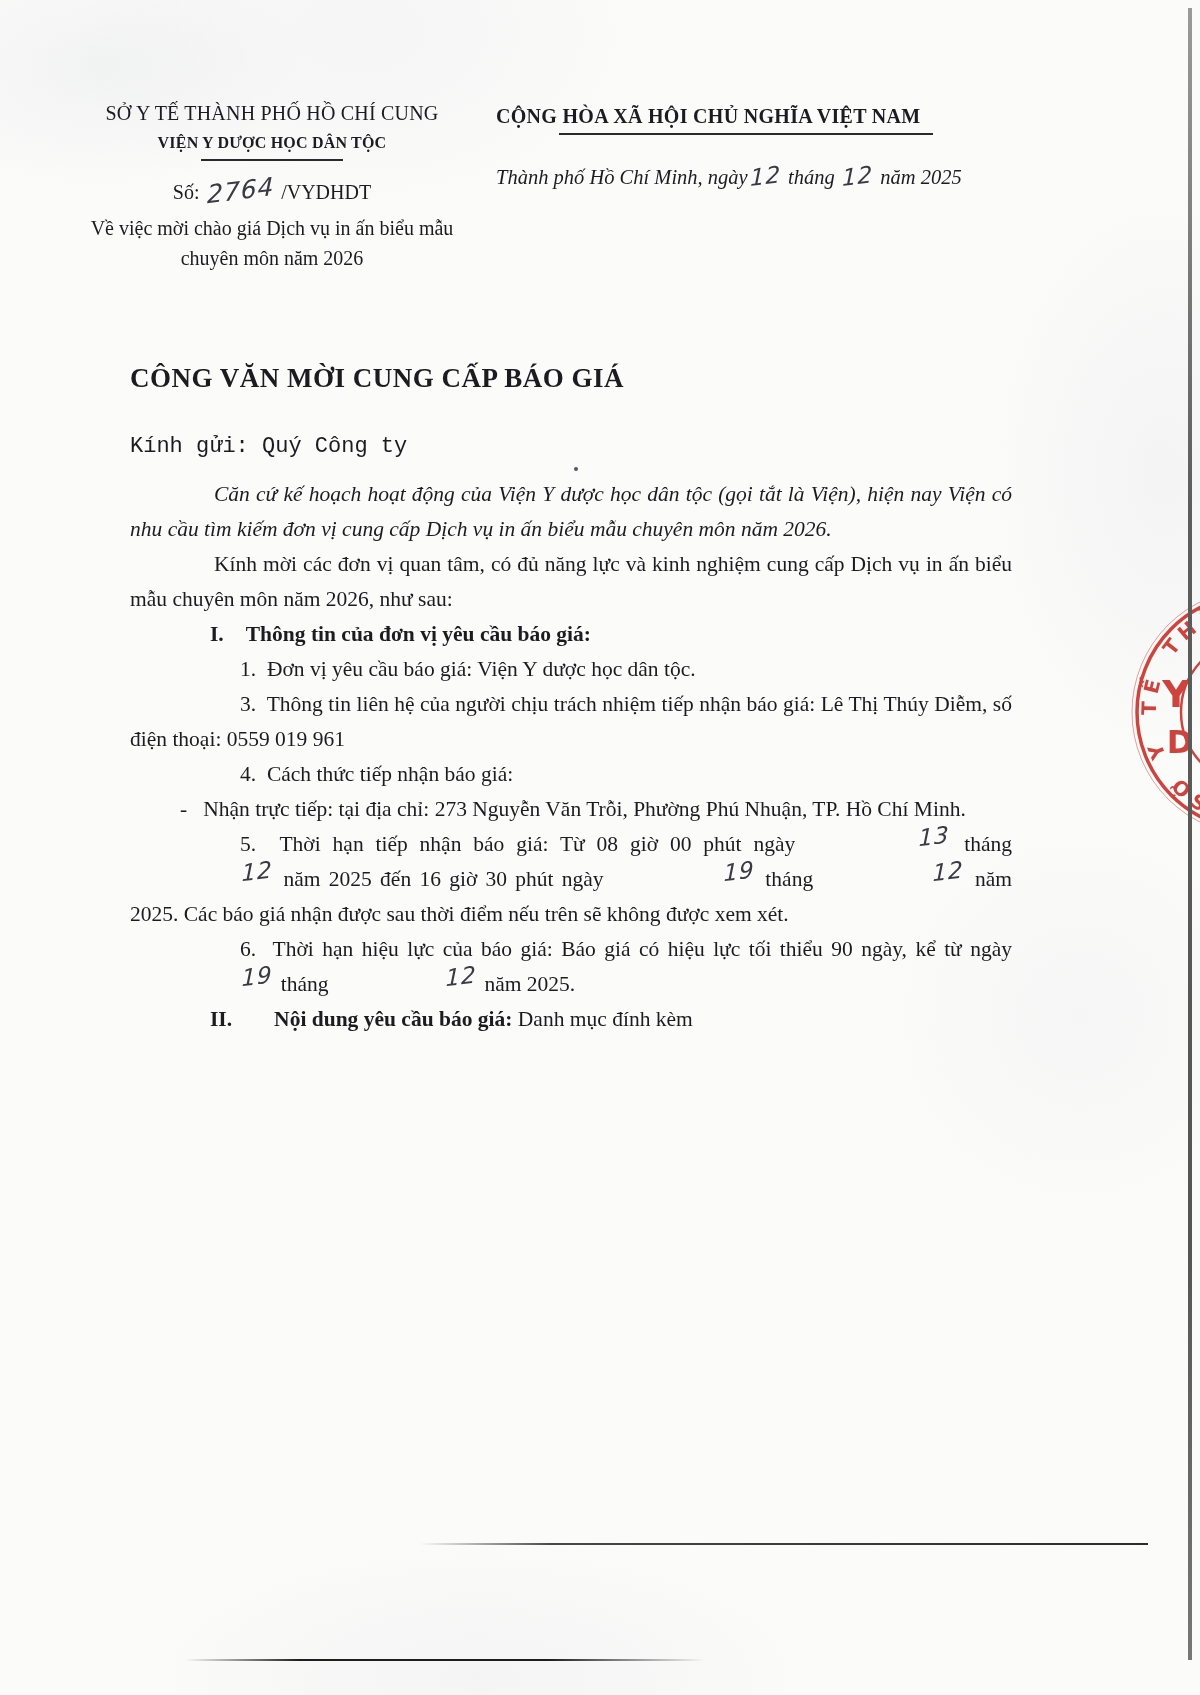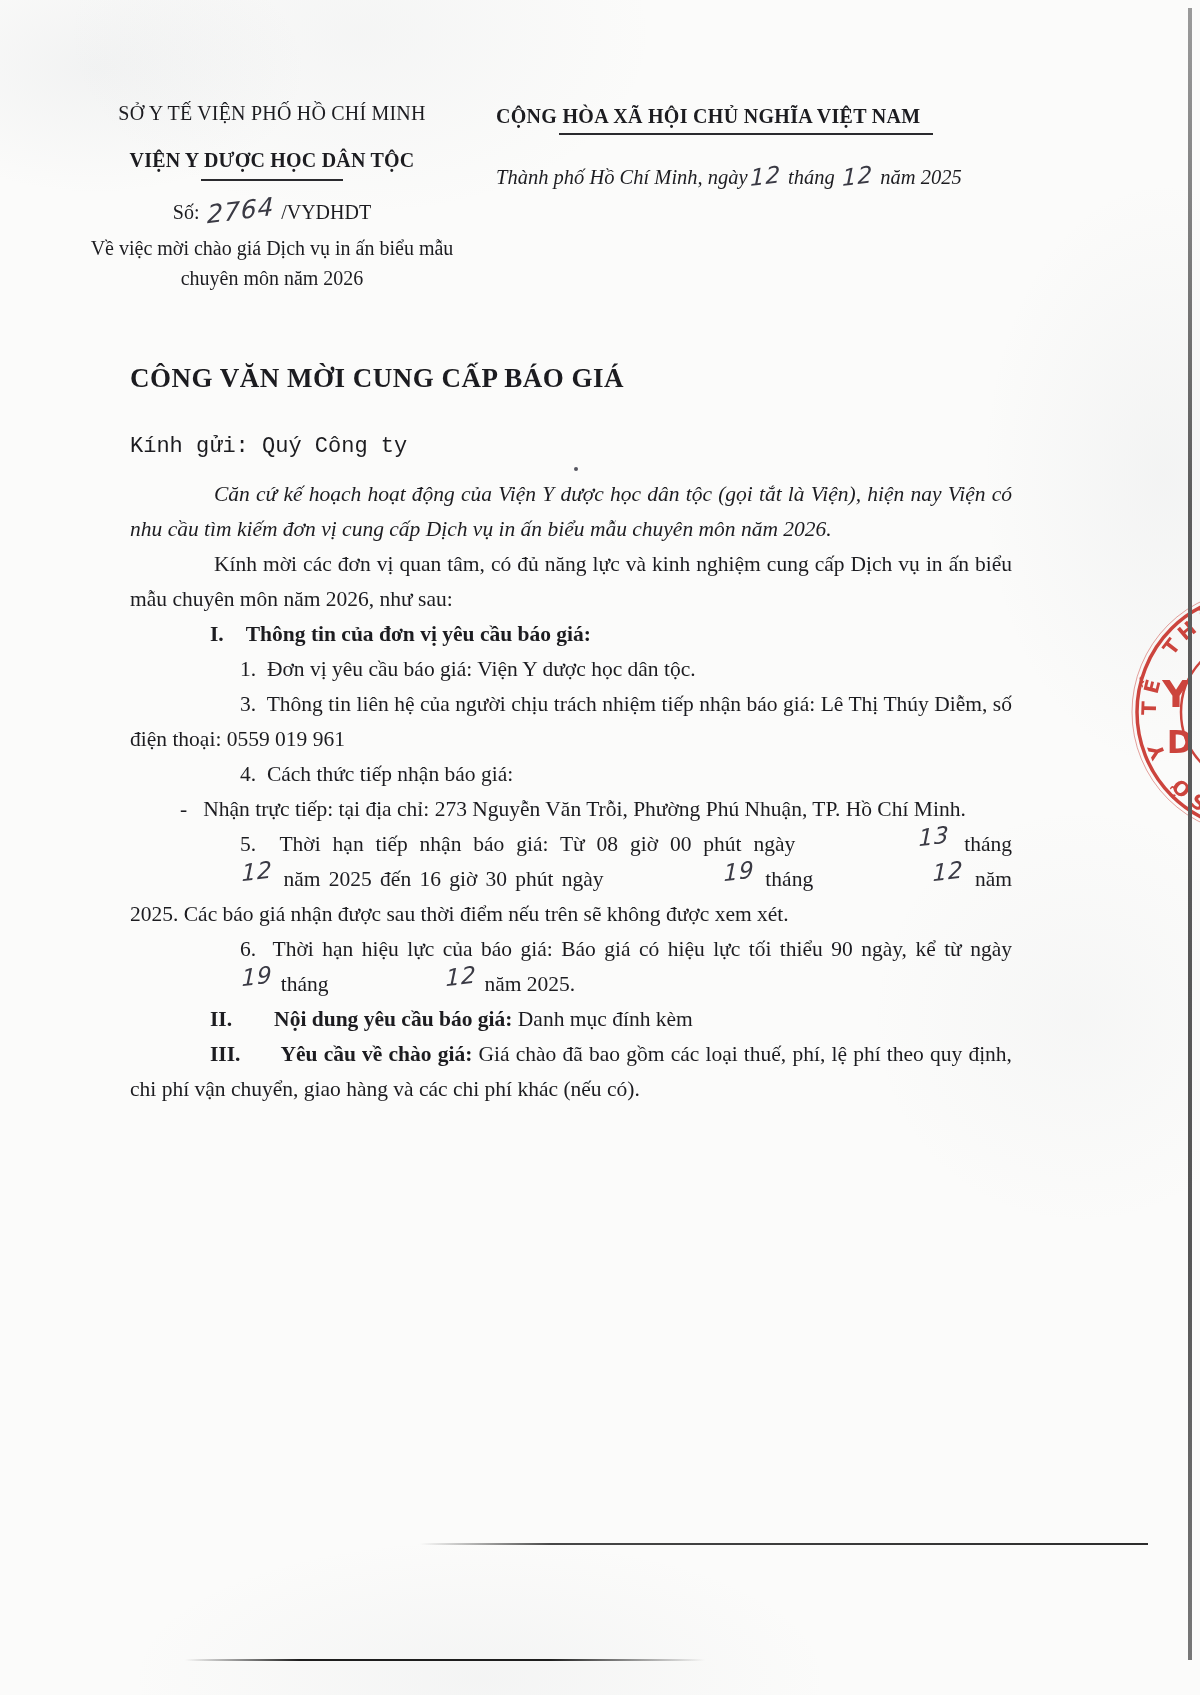--- a/index.html
+++ b/index.html
@@ -12,21 +12,21 @@
       radial-gradient(ellipse 300px 300px at 90% 60%, rgba(150,158,166,0.05), transparent 70%),
       radial-gradient(ellipse 500px 200px at 40% 99%, rgba(150,158,166,0.07), transparent 70%),
       #fbfbfa;
     overflow:hidden;
     font-family:"Liberation Serif", serif;
     color:#1c1c20;
   }
   
   .hdr-left{position:absolute;left:70px;top:102px;width:404px;text-align:center;}
   .hdr-left .l1{font-size:20px;letter-spacing:0.2px;}
-  .hdr-left .l2{font-size:20px;font-weight:bold;margin-top:24px;letter-spacing:0.2px;}
+  .hdr-left .l2{font-size:16px;font-weight:bold;margin-top:9px;letter-spacing:0.2px;}
   .rule-left{width:142px;height:2px;background:#2a2a2e;margin:7px auto 0 auto;}
   .so-line{margin-top:17px;font-size:20px;}
   .subject{margin-top:9px;font-size:20px;line-height:30px;}
   .hdr-right{position:absolute;left:496px;top:105px;width:500px;}
   .hdr-right .l1{font-size:20px;font-weight:bold;letter-spacing:0.3px;}
   .hdr-right .l2{font-size:21px;font-weight:bold;margin-top:10px;letter-spacing:0.4px;}
   .rule-right{width:374px;height:2px;background:#2a2a2e;margin:5px auto 0 auto;}
   .date-line{margin-top:30px;font-size:20.5px;font-style:italic;white-space:nowrap;}
   
   .hand{
@@ -68,21 +68,21 @@
   .hline2{position:absolute;left:185px;top:1659px;width:520px;height:2px;
           background:linear-gradient(90deg, rgba(30,30,30,0), #1e1e1e 22%, #1e1e1e 70%, rgba(30,30,30,0));}
   .dot-mark{position:absolute;left:574px;top:467px;width:4px;height:4px;border-radius:50%;background:#55555f;}
 </style>
 </head>
 <body>
 
 <div class="page">
 
   <div class="hdr-left">
-    <div class="l1">SỞ Y TẾ VIỆN PHỐ HỒ CHÍ MINH</div>
+    <div class="l1">SỞ Y TẾ THÀNH PHỐ HỒ CHÍ CUNG</div>
     <div class="l2">VIỆN Y DƯỢC HỌC DÂN TỘC</div>
     <div class="rule-left"></div>
     <div class="so-line">
       <span>Số:</span>
       <span class="hand big">2764</span>
       <span>/VYDHDT</span>
     </div>
     <div class="subject">Về việc mời chào giá Dịch vụ in ấn biểu mẫu chuyên môn năm 2026</div>
   </div>
 
@@ -112,21 +112,20 @@
     <p class="para item">4.  Cách thức tiếp nhận báo giá:</p>
 
     <p class="para dash">-   Nhận trực tiếp: tại địa chỉ: 273 Nguyễn Văn Trỗi, Phường Phú Nhuận, TP. Hồ Chí Minh.</p>
 
     <p class="para item"><span>5.  Thời hạn tiếp nhận báo giá: Từ 08 giờ 00 phút ngày </span><span class="hand">13</span><span> tháng </span><span class="hand">12</span><span> năm 2025 đến 16 giờ 30 phút ngày </span><span class="hand">19</span><span> tháng </span><span class="hand">12</span><span> năm 2025. Các báo giá nhận được sau thời điểm nếu trên sẽ không được xem xét.</span></p>
 
     <p class="para item"><span>6.  Thời hạn hiệu lực của báo giá: Báo giá có hiệu lực tối thiểu 90 ngày, kể từ ngày </span><span class="hand">19</span><span> tháng </span><span class="hand">12</span><span> năm 2025.</span></p>
 
     <p class="para sect"><span class="bold">II.</span><span class="gap2"></span><span class="bold">Nội dung yêu cầu báo giá:</span><span> Danh mục đính kèm</span></p>
 
-    <p class="para sect"><span class="bold">III.</span><span class="gap3"></span><span class="bold">Yêu cầu về chào giá:</span><span> Giá chào đã bao gồm các loại thuế, phí, lệ phí theo quy định, chi phí vận chuyển, giao hàng và các chi phí khác (nếu có).</span></p>
   </div>
 
   <svg class="stamp" width="140" height="280" viewBox="0 0 140 280">
     <g id="stamp-group" fill="none" stroke="#c9352e">
       <circle cx="175" cy="137" r="118" stroke-width="3.5"></circle>
       <circle cx="175" cy="137" r="123" stroke-width="1" opacity="0.5"></circle>
       <circle cx="175" cy="137" r="74" stroke-width="2.5"></circle>
     </g>
     <g id="stamp-letters" font-family="DejaVu Sans, sans-serif" font-weight="bold" font-size="20" fill="#c9352e">
         <text x="0" y="0" text-anchor="middle" fill="#c9352e" transform="translate(122.5,221.0) rotate(-148)">S</text>

